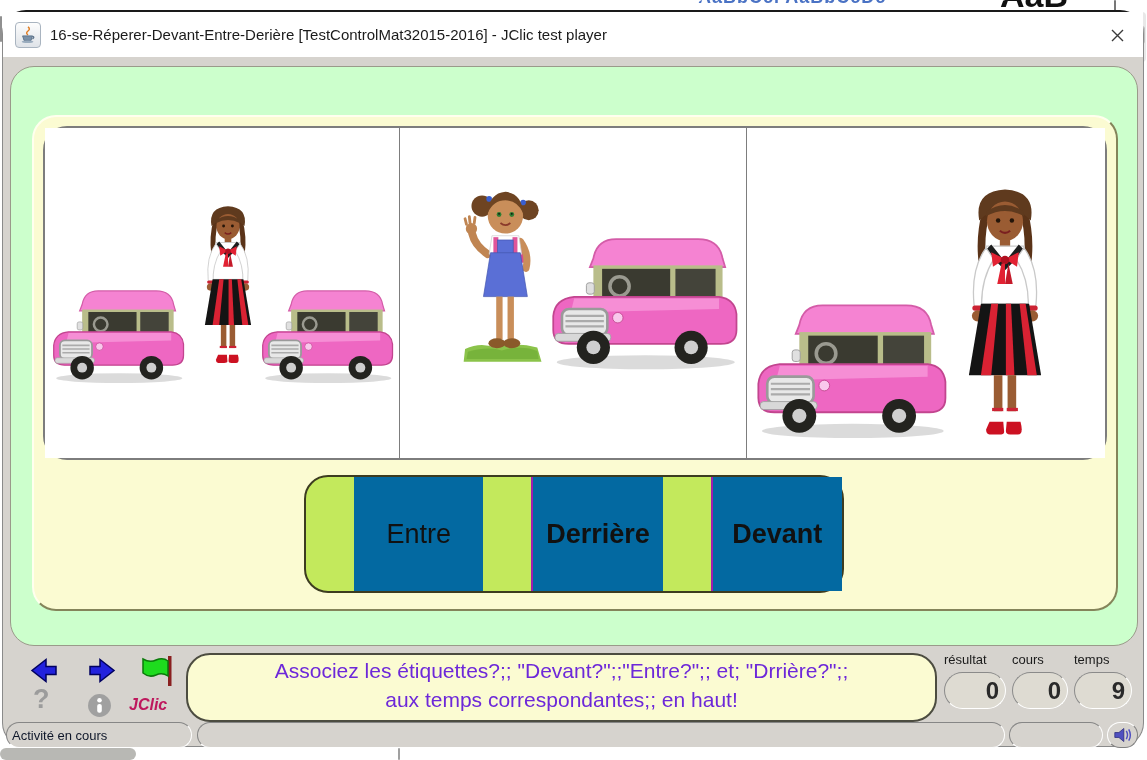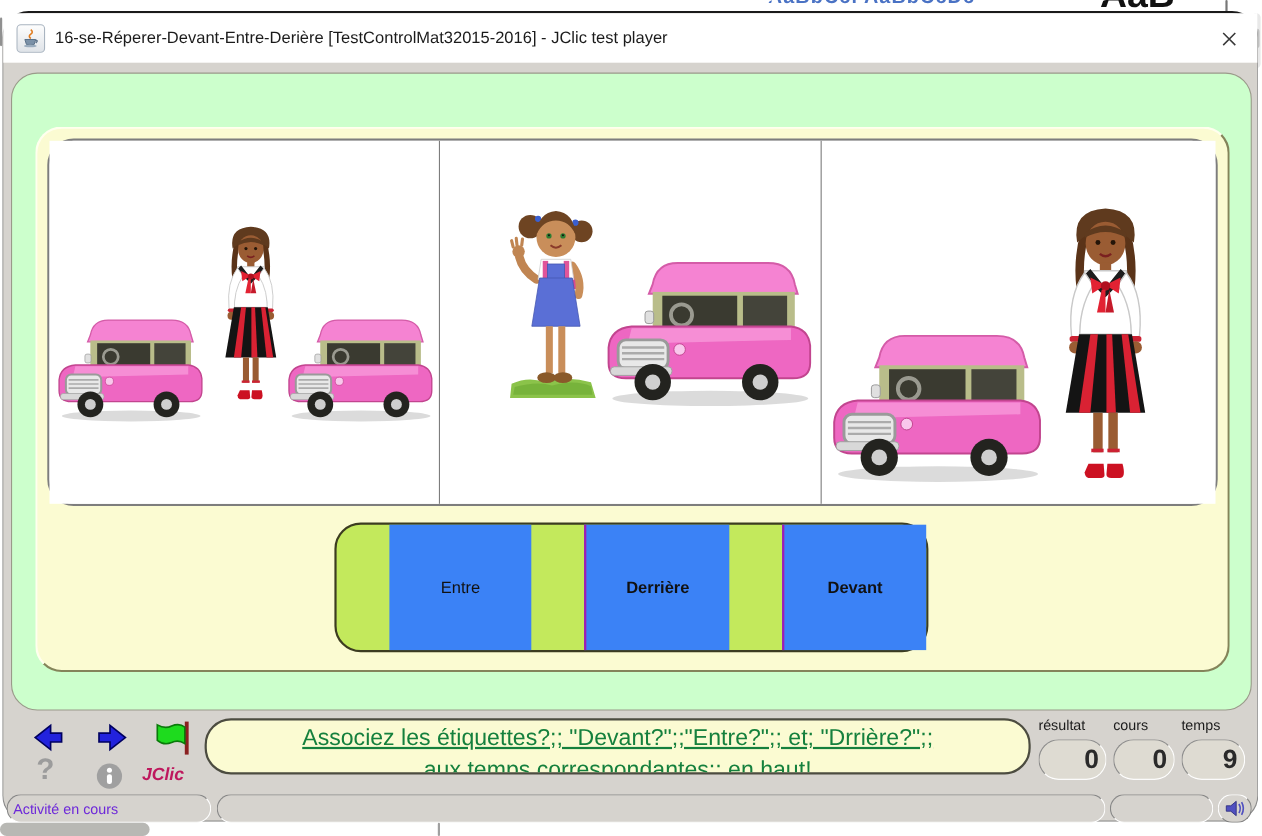--- a/index.html
+++ b/index.html
@@ -28,41 +28,41 @@
   .cream-panel { left:21px; top:48px; width:1086px; height:496px; background:#fbfbd2;
                  border:2px solid; border-color:#ffffee #84845a #84845a #ffffee; }
   .scenes { left:9px; top:9px; width:1064px; height:334px; background:#ffffff;
             border:2px solid #7d7d7d; display:flex; }
   .scene { position:relative; height:100%; background:#ffffff; }
   .scene + .scene { border-left:1px solid #7d7d7d; }
 
   .labels-grid { left:270px; top:358px; width:540px; height:118px; display:flex;
                  border:2px solid #3c3c20; background:#c3e95c; }
   .label-cell { flex:1; display:flex; align-items:center; justify-content:center;
-                font-size:15px; color:#111; background:#3b82f6;margin-left:48px; }
+                font-size:27px; color:#111; background:#0369a1;margin-left:48px; }
   .label-cell + .label-cell { border-left:2px solid #a21caf;font-weight:bold; }
 
   
-  .msg-box { left:183px; top:641px; width:751px; height:51px; background:#fbfbd2;
+  .msg-box { left:183px; top:641px; width:751px; height:69px; background:#fbfbd2;
              border:2px solid #4c4c40; text-align:center; font-size:21px; line-height:29px;
-             color:#15803d; padding-top:1px; white-space:nowrap; overflow:hidden;text-decoration:underline; }
+             color:#6d28d9; padding-top:1px; white-space:nowrap; overflow:hidden; }
   .help-q { left:30px; top:672px; font-size:27px; font-weight:bold; color:#9c9c9c; }
   .jclic-logo { left:126px; top:684px; font-size:16px; font-weight:bold; font-style:italic; color:#be185d; }
 
   
   .counter-label { top:640px; height:16px; font-size:13px; color:#1b1b1b; text-align:left; }
   .counter-box { top:660px; height:37px; background:#dedbd2;
                  border:1px solid; border-color:#8a8a8a #ffffff #ffffff #8a8a8a;
                  display:flex; align-items:center; justify-content:flex-end;
                  font-size:24px; font-weight:bold; color:#2a2a2a; padding-right:6px; }
 
   
   .seg { top:710px; height:26px; background:#d6d3ce;
          border:1px solid; border-color:#868686 #ffffff #ffffff #868686;
-         font-size:13px; color:#6d28d9; display:flex; align-items:center; padding-left:5px; }
+         font-size:13px; color:#0f172a; display:flex; align-items:center; padding-left:5px; }
   .speaker-btn { left:1104px; top:710px; width:31px; height:26px; background:#d6d3ce;
                  border:1px solid; border-color:#ffffff #808080 #808080 #ffffff;
                  display:flex; align-items:center; justify-content:center; }
 
   svg.img { position:absolute; display:block; }
 </style>
 </head>
 <body>
 
 <svg width="0" height="0" style="position:absolute">

